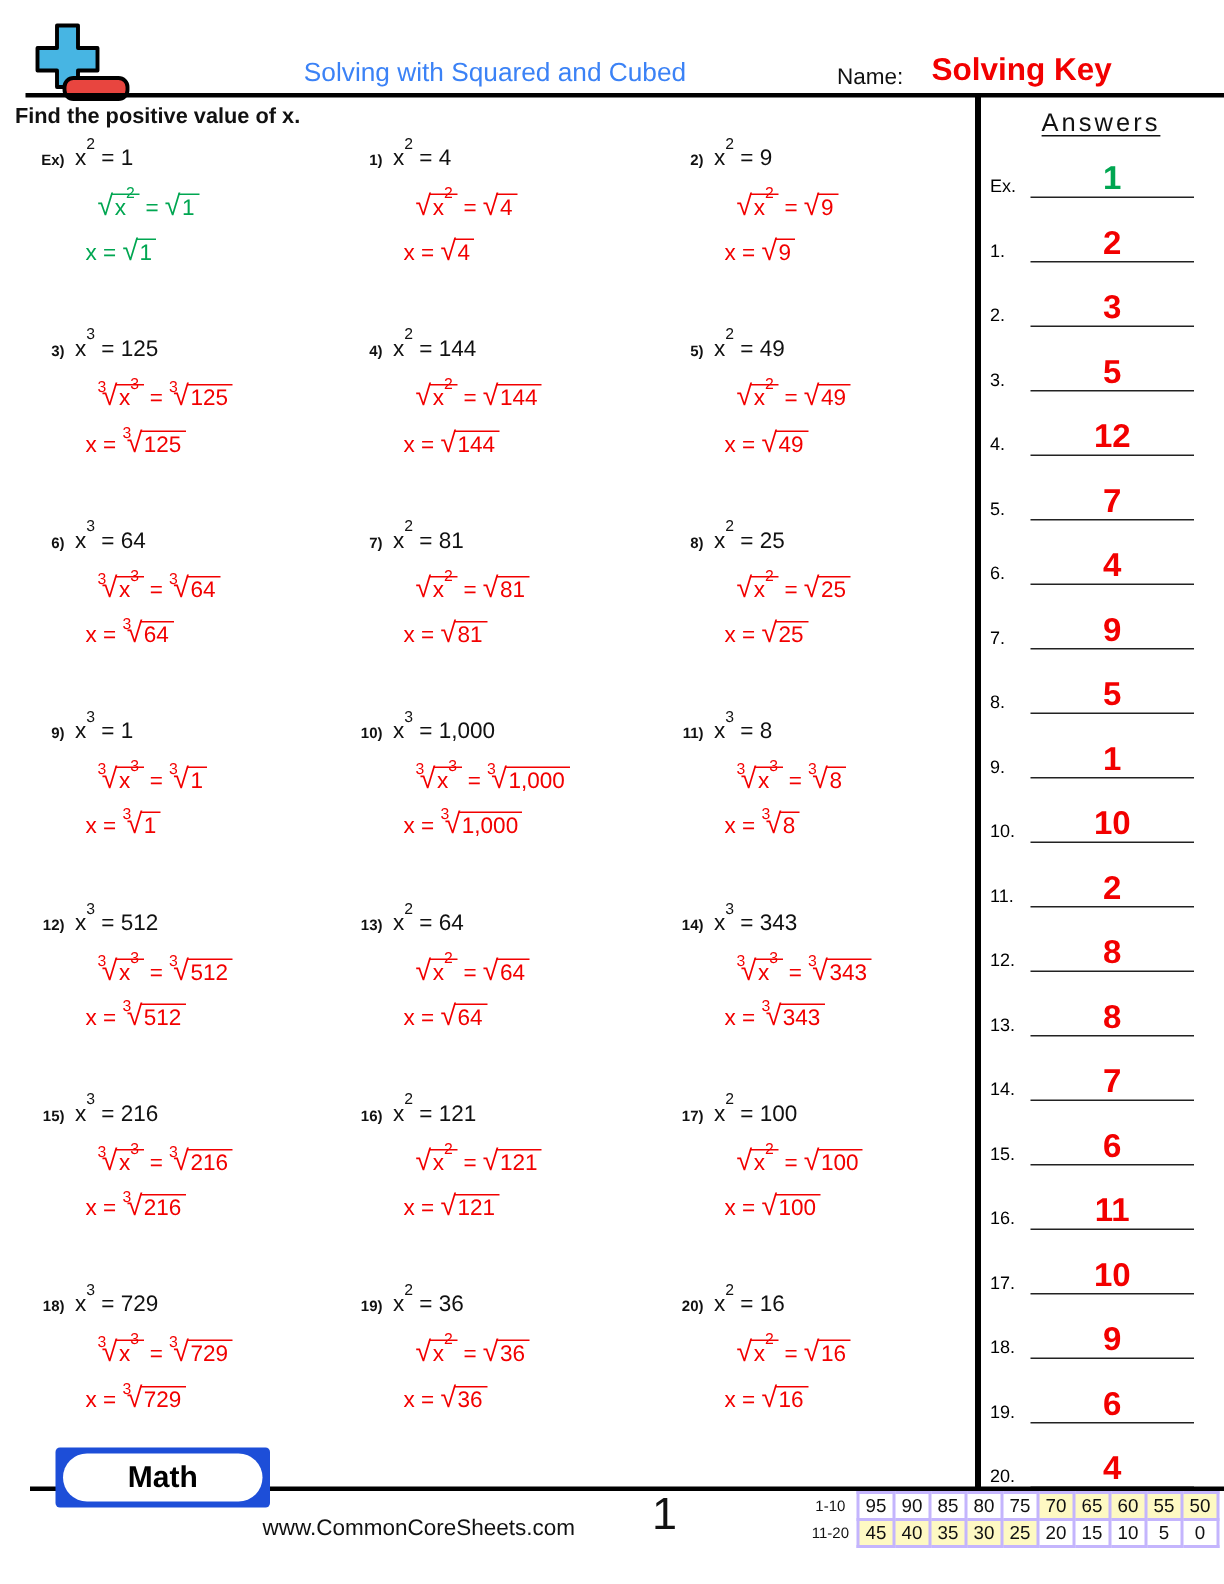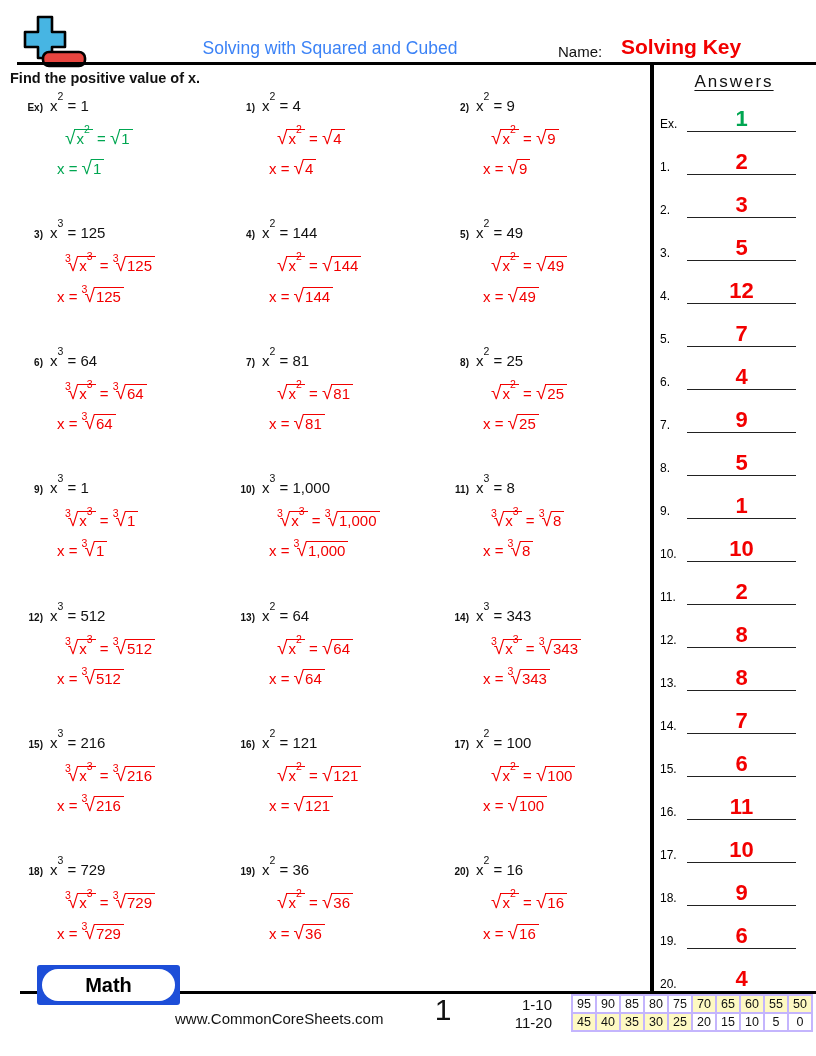--- a/index.html
+++ b/index.html
@@ -53,21 +53,21 @@
               background:#1d4ed8; border-radius:3px;margin-left:12px; }
   .math-pill { position:absolute; left:5px; top:4px; right:5px; bottom:4px; background:#fff;
                border-radius:16px; display:flex; align-items:center; justify-content:center;
                font-size:20px; font-weight:bold; color:#000; }
   .site { position:absolute; left:175px; top:1010px; font-size:15px; }
   .pagenum { position:absolute; left:425px; top:993px; width:36px; text-align:center;
              font-size:30px; }
   table.score { position:absolute; right:3px; top:994px; border-collapse:collapse; }
   table.score td { border:2px solid #c4b5fd; min-width:24px; height:18px; text-align:center;
                    font-size:12.5px; padding:0 2px; }
-  table.score td.slabel { border:none; font-size:15px; text-align:right; padding-right:19px; }
+  table.score td.slabel { border:none; font-size:10px; padding-right:5px; }
   table.score td.shaded { background:#fef9c3; }
 </style>
 </head>
 <body>
 
 <div class="page">
 
   <div class="logo">
     <svg width="64" height="54" viewBox="0 0 64 54">
       <path d="M15,2 h14 v15 h13 v15 h-13 v11 h-14 v-11 h-13 v-15 h13 z" fill="#47b5e3" stroke="#000" stroke-width="2.6" stroke-linejoin="round"></path>

